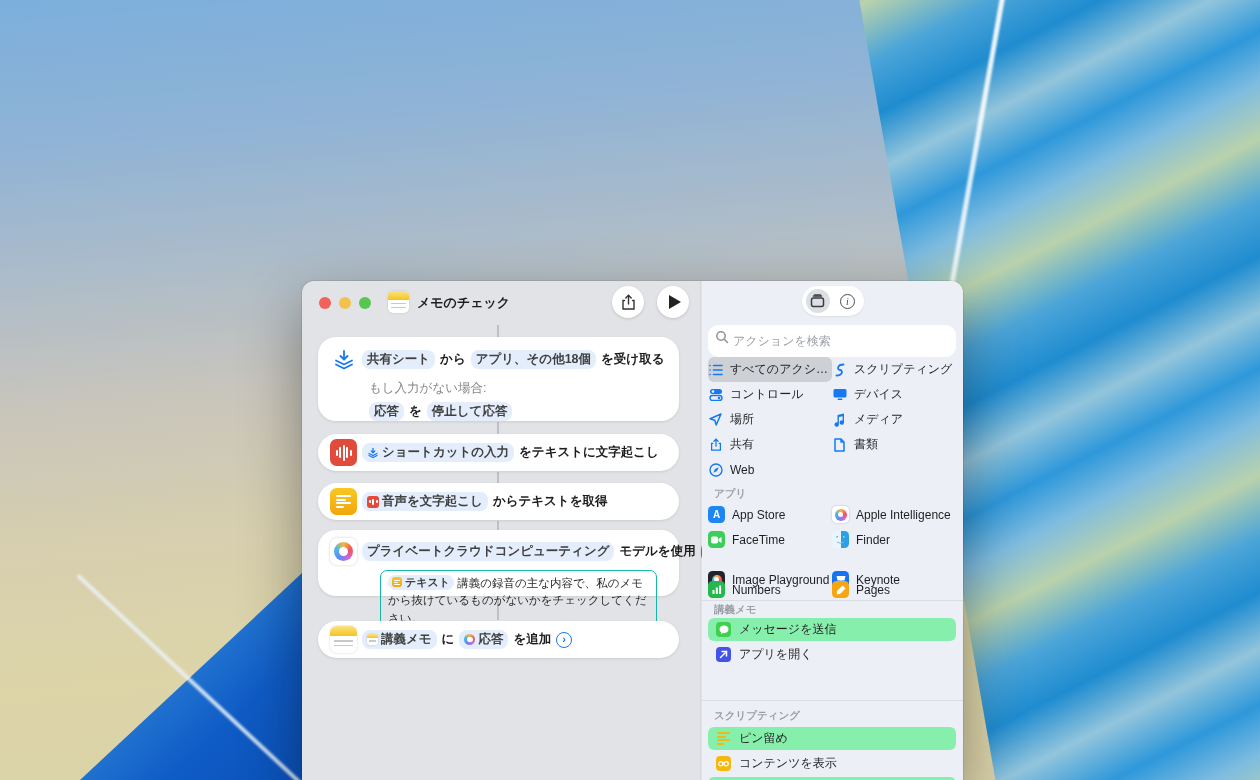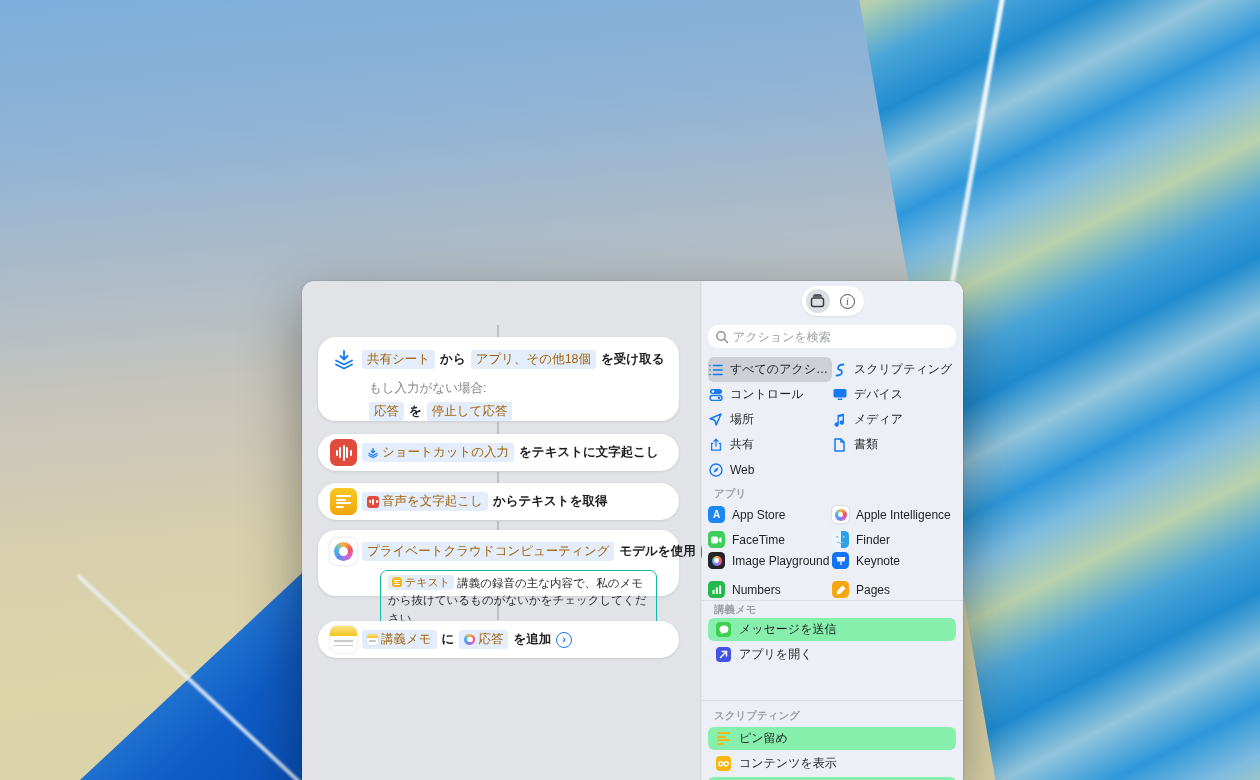--- a/index.html
+++ b/index.html
@@ -44,22 +44,22 @@
   .share-btn{left:310px;} .play-btn{left:355px;}
   .play-tri { width:0; height:0; border-left:12px solid #222; border-top:7px solid transparent; border-bottom:7px solid transparent; margin-left:3px; }
 
   
   .canvas { position:absolute; left:0; top:0; width:399px; height:499px; border-right:1px solid #D6D8DB; }
   .conn { position:absolute; left:195px; width:1.5px; background:#BFC0C4; }
   .card { position:absolute; left:16px; width:361px; background:#fff; border-radius:18px;
     box-shadow:0 1px 3px rgba(0,0,0,.10); }
   .crow { display:flex; align-items:center; gap:5px; white-space:nowrap; }
   .plain { font-size:12.5px; font-weight:600; color:#1D1D1F; }
-  .token { display:inline-flex; align-items:center; gap:3px; background:#E3EDFB; color:#a16207;
-    font-size:12.5px; font-weight:400; border-radius:3px; padding:1px 5px; line-height:1.35; }
+  .token { display:inline-flex; align-items:center; gap:3px; background:#E3EDFB; color:#404040;
+    font-size:12.5px; font-weight:700; border-radius:8px; padding:1px 5px; line-height:1.35; }
   .comment-line { font-size:12.5px; font-weight:500; color:#85858A; }
   .aicon { width:27px; height:27px; border-radius:6.5px; flex:0 0 auto;
     display:flex; align-items:center; justify-content:center; }
   .mini { width:12px; height:12px; border-radius:3px; flex:0 0 auto; display:inline-flex; align-items:center; justify-content:center; }
   .chev { display:inline-flex; width:16px; height:16px; border-radius:50%; border:1.6px solid #1479F2;
     color:#1479F2; font-size:11px; font-weight:700; align-items:center; justify-content:center; line-height:1; }
   .prompt-box { margin:5px 10px 9px 50px; border:1px solid #14b8a6; border-radius:7px; padding:4px 7px;
     font-size:11.5px; line-height:1.5; color:#2A2A2C; }
   .prompt-box .token { font-size:11px; padding:0 4px; vertical-align:1px; }
 
@@ -78,21 +78,21 @@
   
   .sidebar { position:absolute; left:400px; top:0; width:261px; height:499px; background:#ECF0F6; font-size:12px; color:#1F1F22; }
   .seg-pill { position:absolute; left:50%; transform:translateX(-50%); top:5px; width:62px; height:30px;
     border-radius:15px; background:#fff; box-shadow:0 1px 2px rgba(0,0,0,.08);
     display:flex; align-items:center; justify-content:space-between; padding:0 4px; }
   .seg-slot { width:24px; height:24px; border-radius:50%; display:flex; align-items:center; justify-content:center; }
   .seg-slot.sel { background:#DCDFE3; }
   .info-i { width:15px; height:15px; border:1.4px solid #4C4C50; border-radius:50%;
     font-family:"Liberation Serif",serif; font-style:italic; font-size:10px; color:#4C4C50;
     display:flex; align-items:center; justify-content:center; }
-  .search-wrap { position:absolute; left:6px; right:7px; top:44px; height:23px; }
+  .search-wrap { position:absolute; left:6px; right:7px; top:44px; height:32px; }
   .search-wrap input { width:100%; height:100%; border:none; outline:none; background:#fff; border-radius:11px;
     padding-left:25px; font-size:12px; color:#333; font-family:inherit; }
   .search-wrap input::placeholder { color:#9CA0A7; }
   .search-ico { position:absolute; left:7px; top:4.5px; }
   .cat-row, .app-row { position:absolute; left:6px; right:7px; height:25px; display:flex; }
   .cell { width:50%; display:flex; align-items:center; gap:7px; padding-left:0; white-space:nowrap; }
   .cell.sel-pill { background:#CDD0D5; border-radius:6px; }
   .cicon { width:15px; display:flex; justify-content:center; flex:0 0 auto; color:#1479F2; font-size:13px; }
   .sec-head { position:absolute; left:12px; font-size:10.5px; font-weight:600; color:#9B9EA5; }
   .divider { position:absolute; left:0; right:0; height:1px; background:#DADDE2; }
@@ -109,20 +109,39 @@
 
 <div class="screen">
   <div class="wp-base"></div>
   <div class="wp-stripes"></div>
   <div class="wp-edge"></div>
   <div class="wp-band"></div>
   <div class="wp-band-edge"></div>
 
   <div class="window">
 
+    <div class="titlebar">
+      <span class="traffic t-red"></span>
+      <span class="traffic t-yel"></span>
+      <span class="traffic t-grn"></span>
+      <span class="doc-icon"></span>
+      <span class="win-title">メモのチェック</span>
+      <div class="circle-btn share-btn">
+        <svg width="15" height="17" viewBox="0 0 15 17">
+          <g fill="none" stroke="#333" stroke-width="1.4" stroke-linecap="round">
+            <path d="M3.5 6.5 H2 V15 H13 V6.5 H11.5"></path>
+              <path d="M7.5 1.5 V10"></path>
+              <path d="M4.8 4 L7.5 1.3 L10.2 4"></path>
+          </g>
+        </svg>
+      </div>
+      <div class="circle-btn play-btn">
+        <span class="play-tri"></span>
+      </div>
+    </div>
 
     <div class="canvas">
       <div class="conn" style="top:44px;height:12px"></div>
       <div class="conn" style="top:141px;height:12px"></div>
       <div class="conn" style="top:191px;height:11px"></div>
       <div class="conn" style="top:240px;height:9px"></div>
       <div class="conn" style="top:317px;height:22px"></div>
 
       <div class="card" style="top:56px;height:84px;padding:9px 12px">
         <div class="crow">
@@ -385,21 +404,21 @@
           <span class="app-sq" style="background:linear-gradient(90deg,#EAF6FD 0 50%,#2CA0E5 50% 100%)">
             <svg width="11" height="12" viewBox="0 0 11 12">
                 <path d="M1.5 3 Q2.2 2.2 2.9 3" stroke="#1B6FB8" stroke-width="1" fill="none"></path>
                 <path d="M8.1 3 Q8.8 2.2 9.5 3" stroke="#fff" stroke-width="1" fill="none"></path>
                 <path d="M2 8 Q5.5 10.5 9 8" stroke="#7FB8DC" stroke-width="1" fill="none"></path>
               </svg>
           </span>
           <span>Finder</span>
         </div>
       </div>
-      <div class="app-row" style="top:267px">
+      <div class="app-row" style="top:286px">
         <div class="cell">
           <span class="app-sq" style="background:#242428">
               <span class="ai-ring" style="width:10px;height:10px"></span>
             </span>
           <span>Image Playground</span>
         </div>
         <div class="cell">
           <span class="app-sq" style="background:#1473F2">
             <svg width="10" height="10" viewBox="0 0 10 10" fill="#fff">
                 <path d="M0.5 1 H9.5 L8.5 5.5 H1.5 Z"></path>

